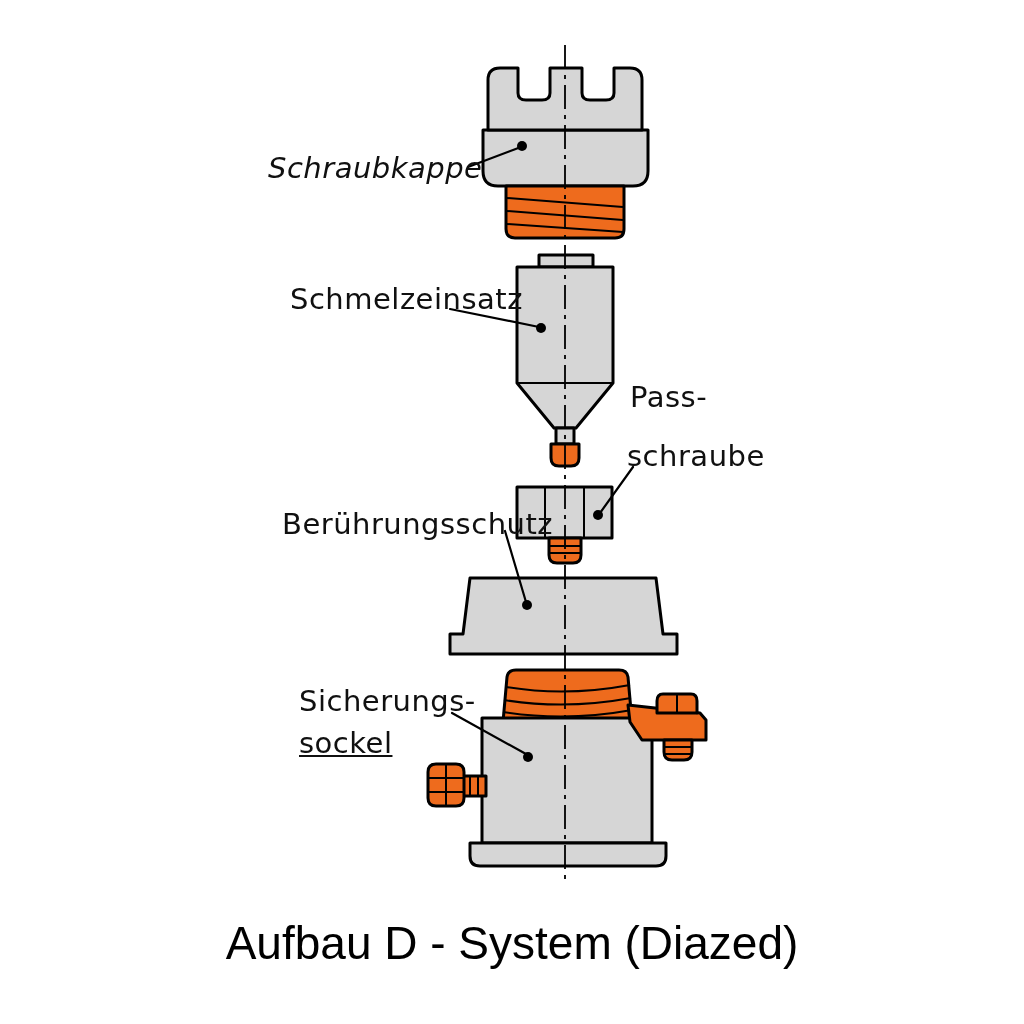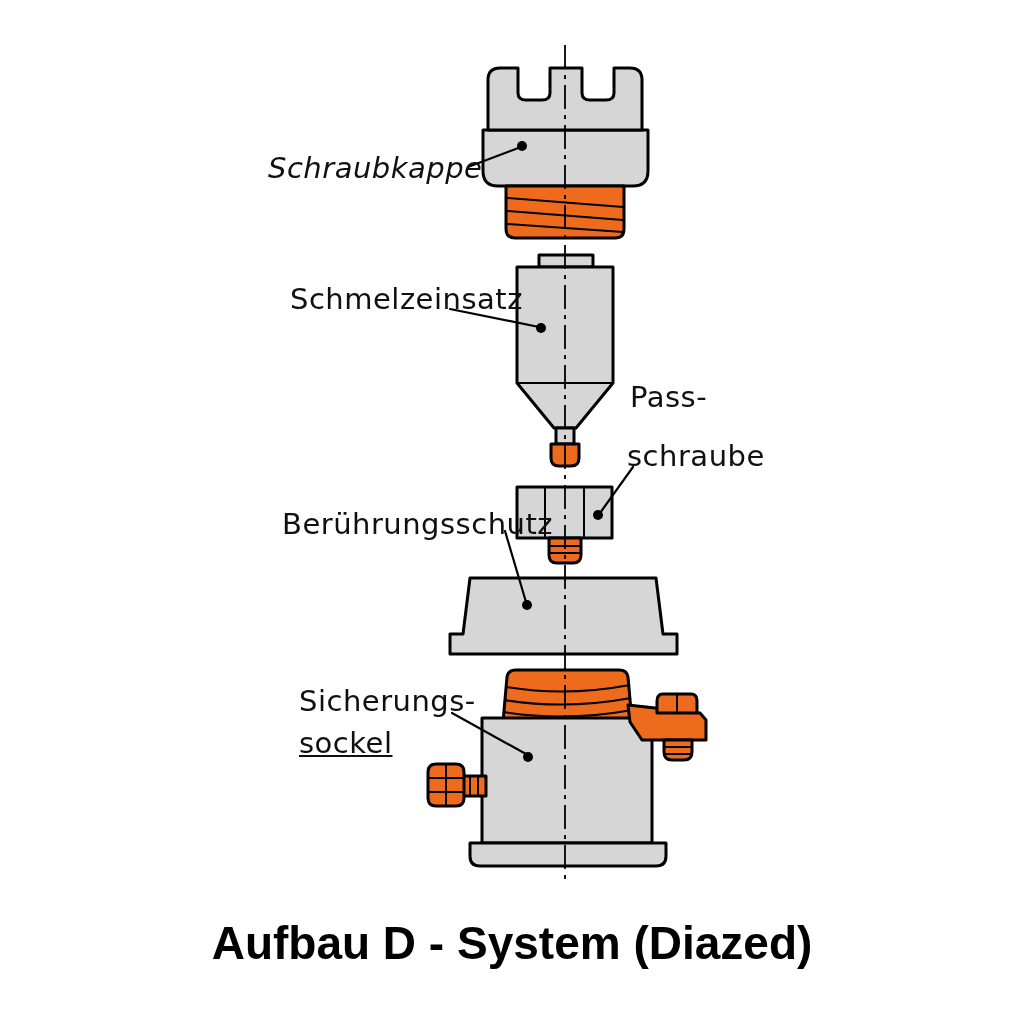--- a/index.html
+++ b/index.html
@@ -14,21 +14,21 @@
   .thin{stroke:var(--outline,#000);stroke-width:2;fill:none;}
   .leader{stroke:var(--outline,#000);stroke-width:2.2;fill:none;stroke-linecap:round;}
   .dot{fill:var(--outline,#000);stroke:none;}
   .centerline{stroke:var(--outline,#000);stroke-width:1.8;stroke-dasharray:24 6 4 6;fill:none;}
   .label{
     position:absolute;font-size:29px;color:#101010;white-space:nowrap;
     letter-spacing:0.5px;
   }
   .title{
     position:absolute;left:0;top:916px;width:1024px;text-align:center;
-    font-family:"Liberation Sans",sans-serif;font-weight:bold;font-size:46px;color:#000;
+    font-family:"Liberation Sans",sans-serif;font-weight:normal;font-size:46px;color:#000;
   }
 </style>
 </head>
 <body>
 
 <svg class="diagram" width="1024" height="1024" viewBox="0 0 1024 1024">
 
   <g>
 
     <path class="part" d="M483,130 L648,130 L648,171 Q648,186 633,186 L498,186 Q483,186 483,171 Z"></path>

